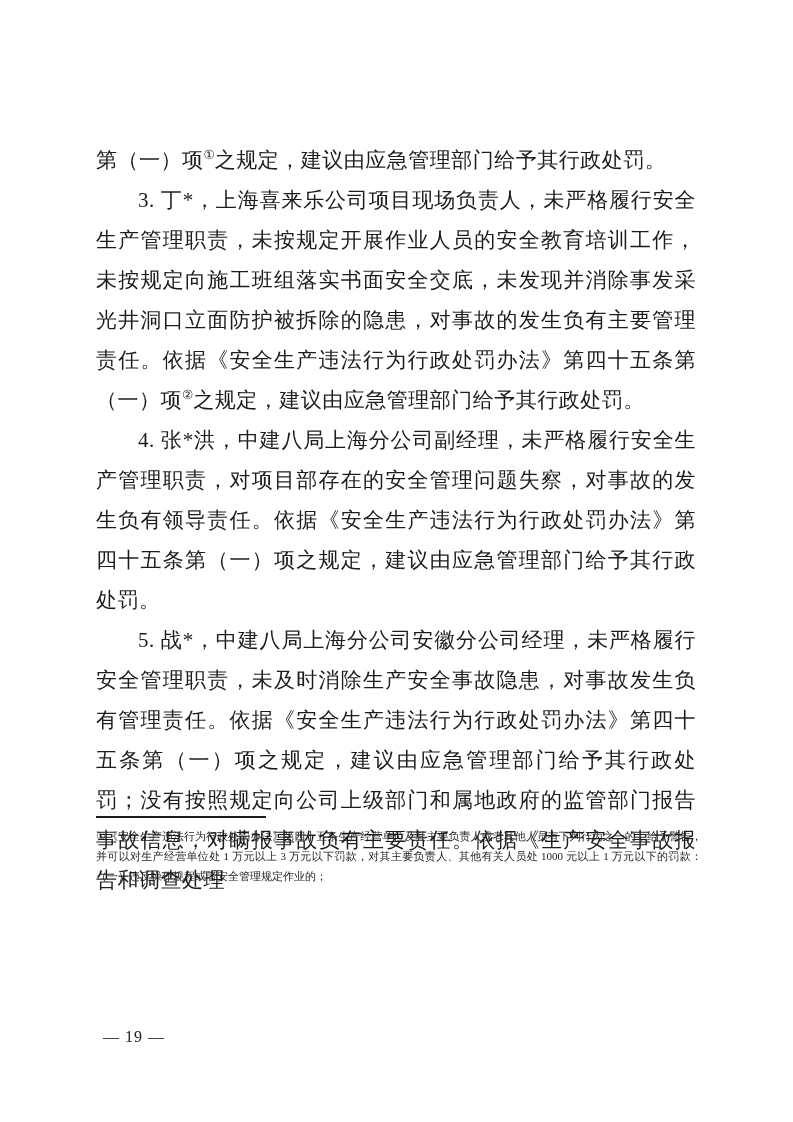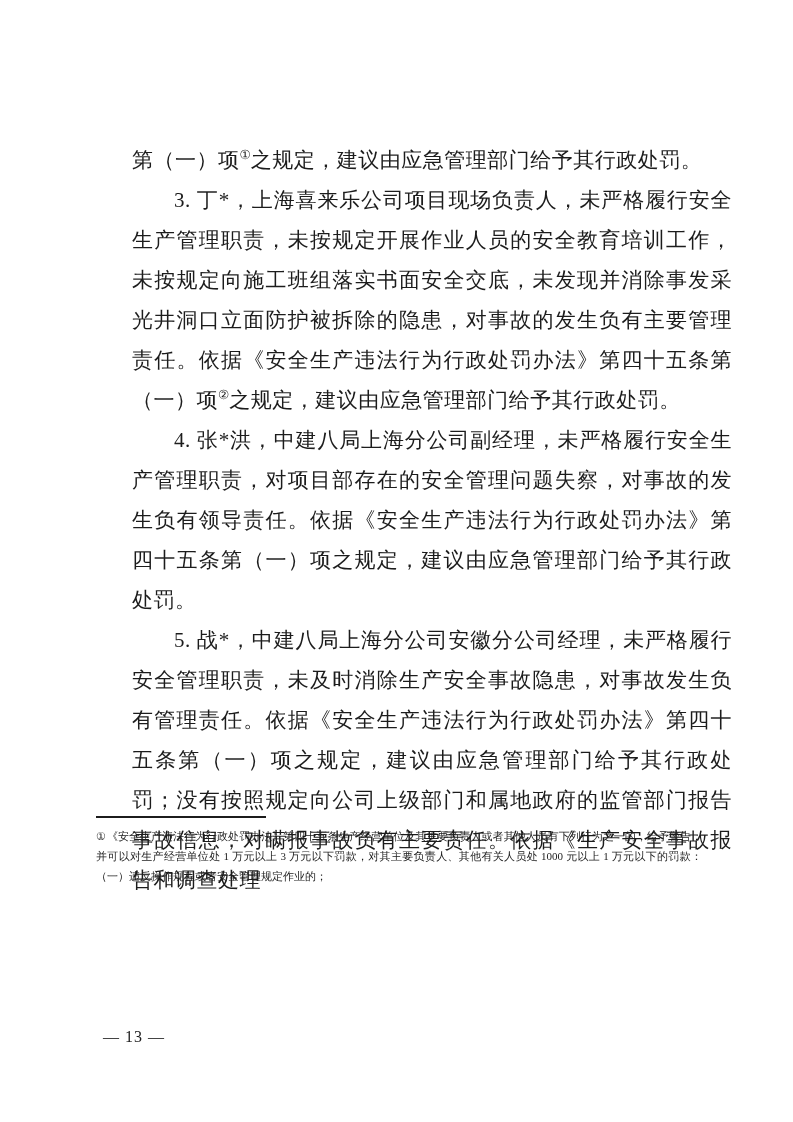--- a/index.html
+++ b/index.html
@@ -19,21 +19,20 @@
   }
   .body-text {
     position: absolute;
     left: 96px;
     top: 140px;
     width: 600px;
     font-size: 21px;
     line-height: 40px;
     text-align: justify;
     letter-spacing: 0.5px;
-    margin-left: 36px;
   }
   .body-text p {
     margin: 0;
   }
   .body-text p.indent {
     text-indent: 2em;
   }
   .fn-ref {
     font-size: 0.60em;
     vertical-align: super;
@@ -82,15 +81,15 @@
       <p class="indent">5. 战*，中建八局上海分公司安徽分公司经理，未严格履行安全管理职责，未及时消除生产安全事故隐患，对事故发生负有管理责任。依据《安全生产违法行为行政处罚办法》第四十五条第（一）项之规定，建议由应急管理部门给予其行政处罚；没有按照规定向公司上级部门和属地政府的监管部门报告事故信息，对瞒报事故负有主要责任。依据《生产安全事故报告和调查处理</p>
     </main>
 
   <section class="footnotes">
     <div class="fn-rule"></div>
     <div id="fn-list">
         <p><span class="fn-marker">①</span>《安全生产违法行为行政处罚办法》第四十五条生产经营单位及其主要负责人或者其他人员有下列行为之一的，给予警告，并可以对生产经营单位处 1 万元以上 3 万元以下罚款，对其主要负责人、其他有关人员处 1000 元以上 1 万元以下的罚款：（一）违反操作规程或者安全管理规定作业的；</p>
       </div>
   </section>
 
-  <div class="page-number">— 13 —</div>
+  <div class="page-number">— 19 —</div>
 
 </div>
 
 </body></html>

